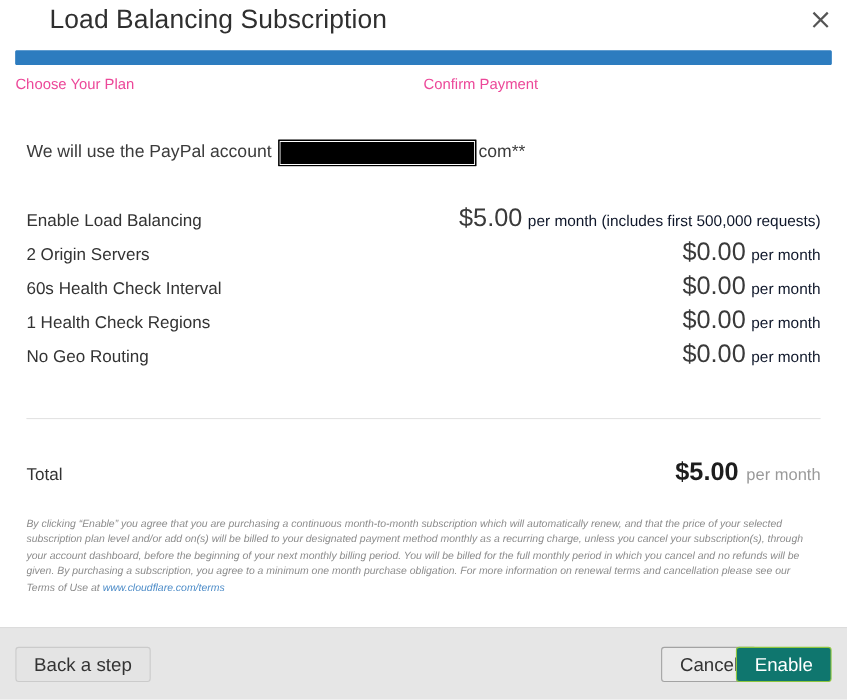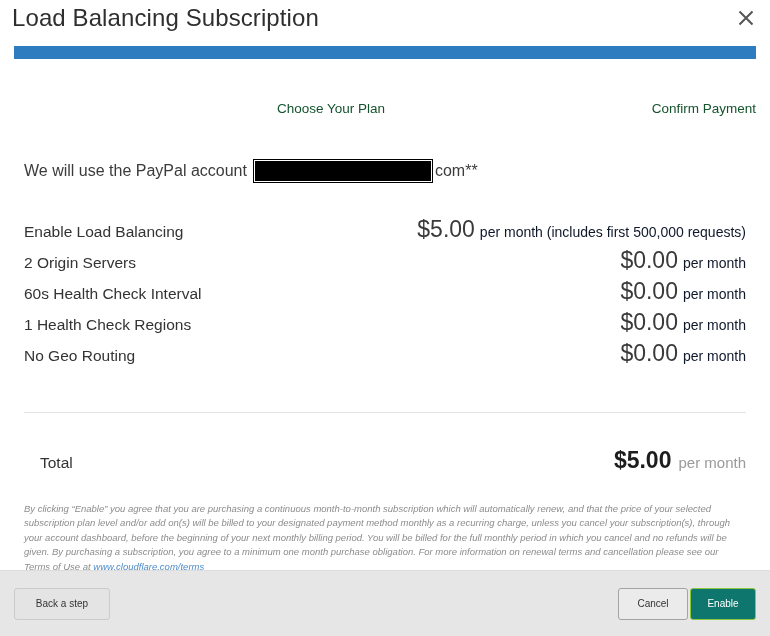--- a/index.html
+++ b/index.html
@@ -23,20 +23,21 @@
     background: #ffffff;
     box-sizing: border-box;
   }
 
   
   .modal-header {
     position: relative;
     height: 46px;
     padding: 0 5px;
     box-sizing: border-box;
+    margin-left: 33px;
   }
   .modal-title {
     position: absolute;
     left: 12px;
     top: 4px;
     font-size: 24px;
     font-weight: normal;
     color: #2f2f2f;
     letter-spacing: 0.1px;
     white-space: nowrap;
@@ -72,25 +73,24 @@
     height: 100%;
     background: #2d7cbf;
     border-radius: 1px;
   }
   .step-labels {
     display: flex;
     margin-top: 10px;
   }
   .step-label {
     flex: 1;
-    text-align: right;
+    text-align: left;
     font-size: 13.5px;
-    color: #14532d;
+    color: #ec4899;
     cursor: pointer;
-    margin-top: 32px;
   }
 
   
   .modal-body {
     padding: 0 24px;
     box-sizing: border-box;
   }
 
   .paypal-line {
     margin-top: 43px;
@@ -152,21 +152,20 @@
   
   .total-row {
     display: flex;
     align-items: baseline;
     justify-content: space-between;
     margin-top: 34px;
   }
   .total-label {
     font-size: 15.5px;
     color: #333333;
-    margin-left: 16px;
   }
   .total-price-wrap {
     display: flex;
     align-items: baseline;
     white-space: nowrap;
   }
   .total-amount {
     font-size: 23px;
     font-weight: bold;
     color: #1d1d1d;
@@ -201,21 +200,21 @@
     right: 0;
     bottom: 0;
     height: 66px;
     background: #e6e6e6;
     border-top: 1px solid #dcdcdc;
     box-sizing: border-box;
   }
   .btn {
     position: absolute;
     font-family: "Liberation Sans", sans-serif;
-    font-size: 10px;
+    font-size: 17px;
     border-radius: 3px;
     cursor: pointer;
     line-height: 1;
     box-sizing: border-box;
     padding: 0 16px;
     height: 32px;
     display: flex;
     align-items: center;
     justify-content: center;
   }

